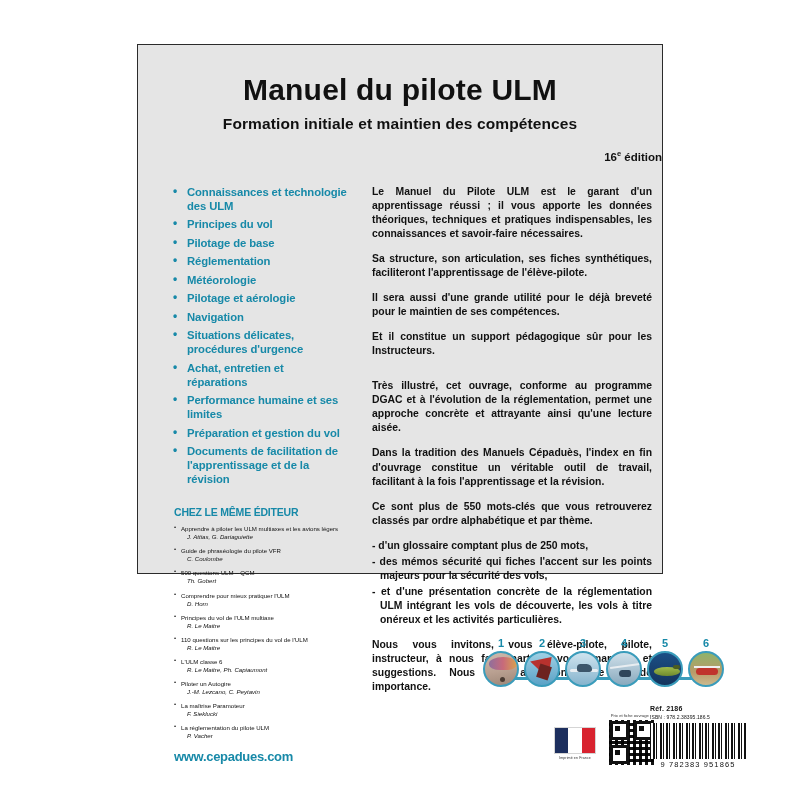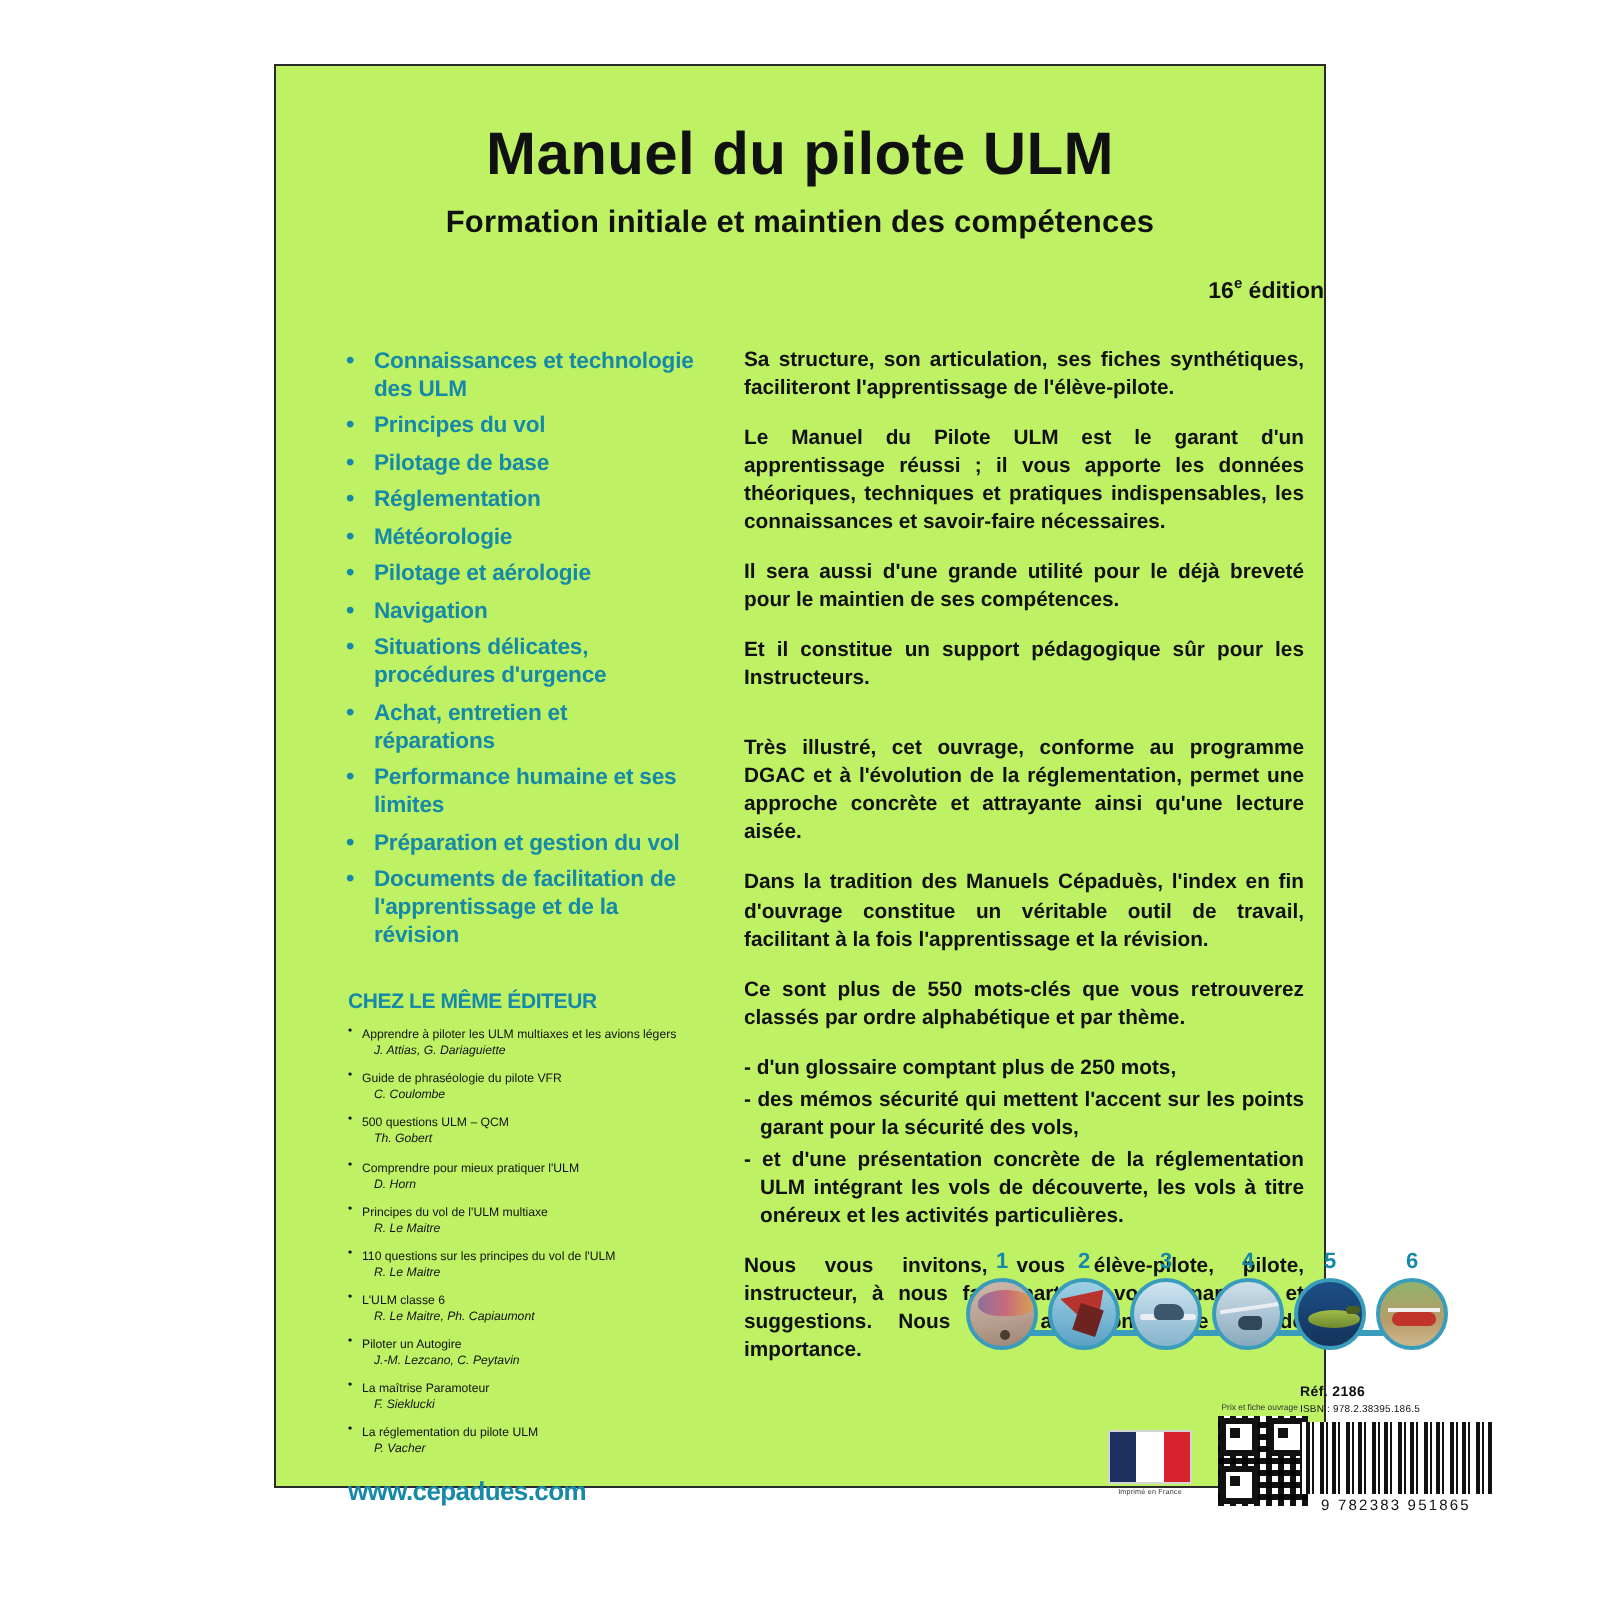--- a/index.html
+++ b/index.html
@@ -12,24 +12,24 @@
     width: 800px;
     height: 800px;
     font-family: "Liberation Sans", sans-serif;
     overflow: hidden;
   }
 
   
   #cover {
     position: absolute;
     left: 137px;
-    top: 32px;
+    top: 44px;
     width: 526px;
-    height: 712px;
-    background: #bef264;
+    height: 530px;
+    background: #e5e5e5;
     border: 1px solid #2b2b2b;
     box-sizing: border-box;
   }
 
   
   .header {
     text-align: center;
     padding-top: 28px;
   }
   .book-title {
@@ -360,32 +360,32 @@
           <li><span>L'ULM classe 6</span><span class="author">R. Le Maitre, Ph. Capiaumont</span></li>
           <li><span>Piloter un Autogire</span><span class="author">J.-M. Lezcano, C. Peytavin</span></li>
           <li><span>La maîtrise Paramoteur</span><span class="author">F. Sieklucki</span></li>
           <li><span>La réglementation du pilote ULM</span><span class="author">P. Vacher</span></li>
         </ul>
         <div class="website">www.cepadues.com</div>
       </div>
     </div>
 
     <div class="col-right blurb">
+      <p>Le Manuel du Pilote ULM est le garant d'un apprentissage réussi ; il vous apporte les données théoriques, techniques et pratiques indispensables, les connaissances et savoir-faire nécessaires.</p>
       <p>Sa structure, son articulation, ses fiches synthétiques, faciliteront l'apprentissage de l'élève-pilote.</p>
-      <p>Le Manuel du Pilote ULM est le garant d'un apprentissage réussi ; il vous apporte les données théoriques, techniques et pratiques indispensables, les connaissances et savoir-faire nécessaires.</p>
       <p>Il sera aussi d'une grande utilité pour le déjà breveté pour le maintien de ses compétences.</p>
       <p>Et il constitue un support pédagogique sûr pour les Instructeurs.</p>
       <p class="gap">Très illustré, cet ouvrage, conforme au programme DGAC et à l'évolution de la réglementation, permet une approche concrète et attrayante ainsi qu'une lecture aisée.</p>
       <p>Dans la tradition des Manuels Cépaduès, l'index en fin d'ouvrage constitue un véritable outil de travail, facilitant à la fois l'apprentissage et la révision.</p>
       <p>Ce sont plus de 550 mots-clés que vous retrouverez classés par ordre alphabétique et par thème.</p>
       <p class="tight">
           <span class="dashline">- d'un glossaire comptant plus de 250 mots,</span>
         </p>
       <p class="tight">
-          <span class="dashline">- des mémos sécurité qui mettent l'accent sur les points garant pour la sécurité des vols,</span>
+          <span class="dashline">- des mémos sécurité qui fiches l'accent sur les points majeurs pour la sécurité des vols,</span>
         </p>
       <p>
           <span class="dashline">- et d'une présentation concrète de la réglementation ULM intégrant les vols de découverte, les vols à titre onéreux et les activités particulières.</span>
         </p>
       <p>Nous vous invitons, vous élève-pilote, pilote, instructeur, à nous faire part de vos remarques et suggestions. Nous leur accordons une grande importance.</p>
     </div>
   </div>
 
   <div class="classes">
     <div class="class-line"></div>

